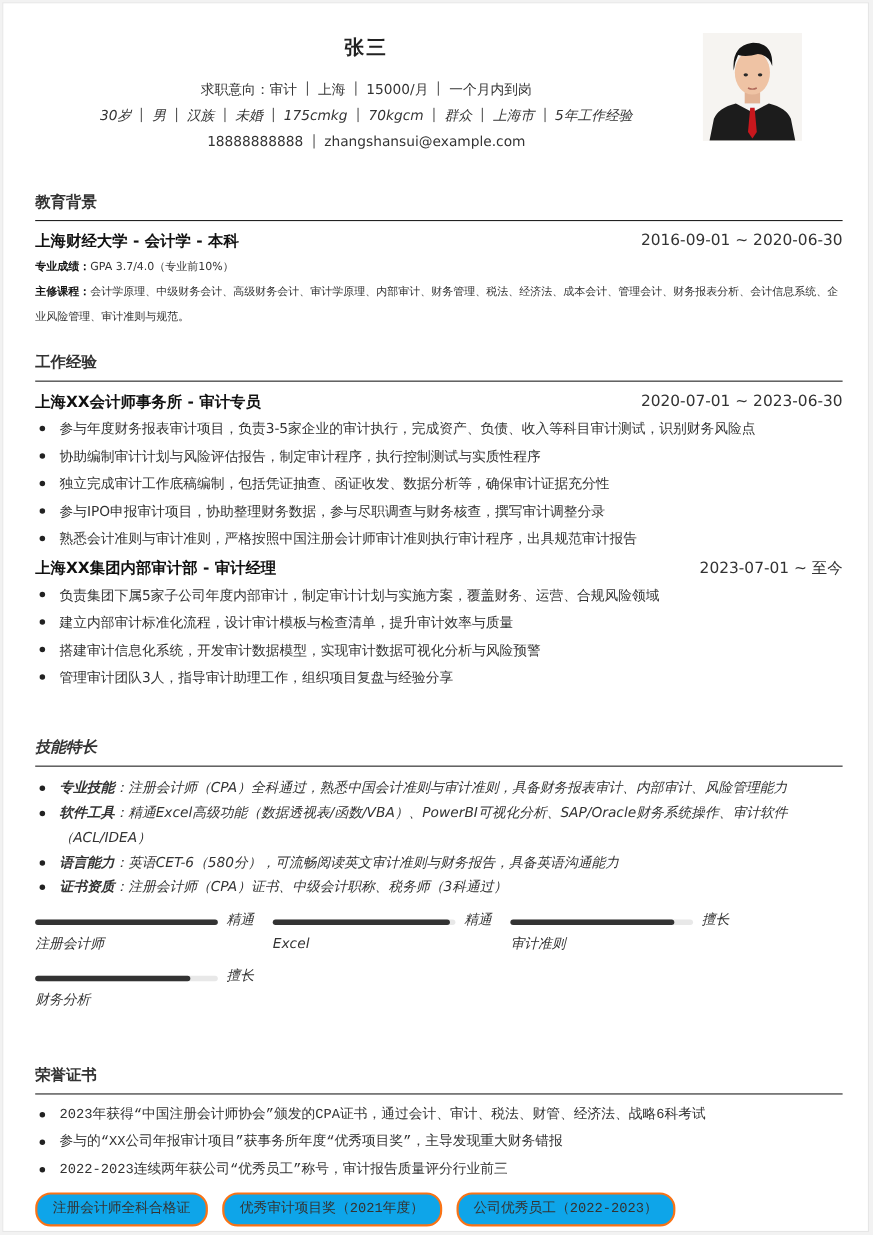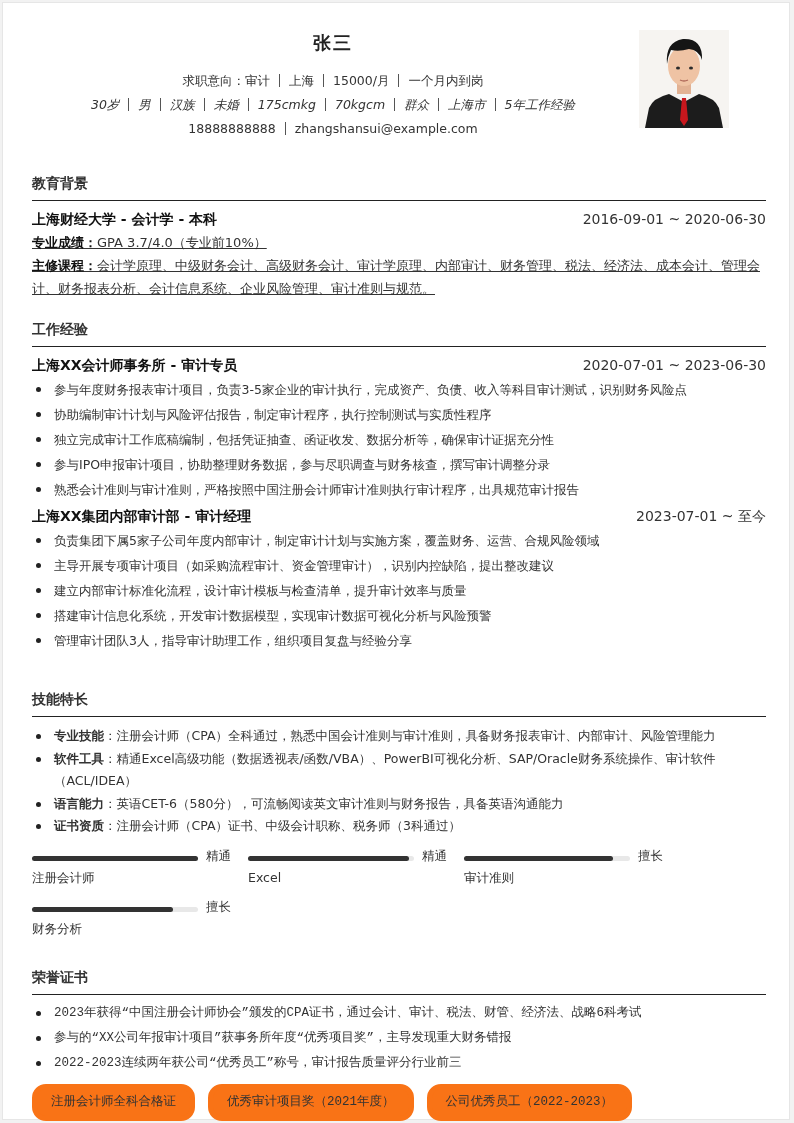--- a/index.html
+++ b/index.html
@@ -9,35 +9,35 @@
   .name { position: absolute; left: 0; width: 660px; top: 28px; text-align: center; font-size: 18px; font-weight: bold; letter-spacing: 2px; color: #222; }
   .info-line { position: absolute; left: 0; width: 660px; text-align: center; font-size: 12.5px; color: #333; white-space: nowrap; }
   .info-line .sep { display: inline-block; width: 1px; height: 13px; background: #555; margin: 0 9px; vertical-align: -2px; }
   .l1 { top: 70px; } .l2 { top: 94px; font-style: italic; } .l3 { top: 118px; }
   .avatar { position: absolute; left: 636px; top: 27px; width: 90px; height: 98px; background: #f6f4f1; overflow: hidden; }
   .section { position: absolute; left: 29px; width: 734px; }
   .sec-title { font-size: 14px; font-weight: bold; color: #333; height: 22px; border-bottom: 1.5px solid #222; padding-bottom: 3px; }
   .row-head { position: relative; height: 20px; margin-top: 10px; font-size: 14px; }
   .row-head .left { font-weight: bold; color: #111; }
   .row-head .right { position: absolute; right: 0; top: 0; color: #333; }
-  .line { font-size: 13px; line-height: 23px; color: #333; text-decoration: underline; }
+  .line { font-size: 10px; line-height: 23px; color: #333; }
   .line b { color: #111; }
   ul { list-style: none; margin: 0; padding: 0; }
   li { position: relative; padding-left: 22px; font-size: 12.5px; line-height: 25px; color: #333; }
   li::before { content: ""; position: absolute; left: 4px; top: 10px; width: 5px; height: 5px; border-radius: 50%; background: #222; }
   .skill-li { line-height: 22.5px; }
   .skill-li::before { top: 9px; }
   .skills-grid { position: relative; height: 110px; }
   .skill { position: absolute; width: 205px; height: 50px; }
   .bar { position: absolute; left: 0; top: 6px; width: 166px; height: 5px; background: #e8e8e8; border-radius: 3px; }
   .bar .fill { height: 5px; background: #333; border-radius: 3px; }
   .skill .level { position: absolute; left: 174px; top: -2px; font-size: 12.5px; color: #333; }
   .skill .sname { position: absolute; left: 0; top: 20px; font-size: 12.5px; color: #333; }
   .tags { position: relative; margin-top: 8px; height: 30px; }
-  .tag { display: inline-block; height: 27px; line-height: 27px; padding: 0 14px; border: 5px solid #f97316; border-radius: 14px; background: #f97316; font-size: 12.5px; color: #333; margin-right: 13px; }
+  .tag { display: inline-block; height: 27px; line-height: 27px; padding: 0 14px; border: 2px solid #f97316; border-radius: 14px; background: #0ea5e9; font-size: 12.5px; color: #333; margin-right: 13px; }
 </style>
 </head>
 <body>
 
 <div class="page">
 
   <div class="header">
     <div class="name">张三</div>
 
     <div class="info-line l1">
@@ -90,28 +90,27 @@
       <li>独立完成审计工作底稿编制，包括凭证抽查、函证收发、数据分析等，确保审计证据充分性</li>
       <li>参与IPO申报审计项目，协助整理财务数据，参与尽职调查与财务核查，撰写审计调整分录</li>
       <li>熟悉会计准则与审计准则，严格按照中国注册会计师审计准则执行审计程序，出具规范审计报告</li>
     </ul>
     <div class="row-head" style="margin-top:6px;">
       <span class="left">上海XX集团内部审计部 - 审计经理</span>
       <span class="right">2023-07-01 ~ 至今</span>
     </div>
     <ul>
       <li>负责集团下属5家子公司年度内部审计，制定审计计划与实施方案，覆盖财务、运营、合规风险领域</li>
-      <li>主导开展专项审计项目（如采购流程审计、资金管理审计），识别内控缺陷，提出整改建议</li>
       <li>建立内部审计标准化流程，设计审计模板与检查清单，提升审计效率与质量</li>
       <li>搭建审计信息化系统，开发审计数据模型，实现审计数据可视化分析与风险预警</li>
       <li>管理审计团队3人，指导审计助理工作，组织项目复盘与经验分享</li>
     </ul>
   </div>
 
-  <div class="section" style="top:688px;">
+  <div class="section" style="top:668px;font-style:italic;">
     <div class="sec-title">技能特长</div>
     <ul style="margin-top:8px;">
       <li class="skill-li"><b>专业技能</b><span>：注册会计师（CPA）全科通过，熟悉中国会计准则与审计准则，具备财务报表审计、内部审计、风险管理能力</span></li>
       <li class="skill-li"><b>软件工具</b><span>：精通Excel高级功能（数据透视表/函数/VBA）、PowerBI可视化分析、SAP/Oracle财务系统操作、审计软件（ACL/IDEA）</span></li>
       <li class="skill-li"><b>语言能力</b><span>：英语CET-6（580分），可流畅阅读英文审计准则与财务报告，具备英语沟通能力</span></li>
       <li class="skill-li"><b>证书资质</b><span>：注册会计师（CPA）证书、中级会计职称、税务师（3科通过）</span></li>
     </ul>
     <div class="skills-grid" style="margin-top:12px;">
       <div class="skill" style="left:0;top:0;">
         <div class="bar">

